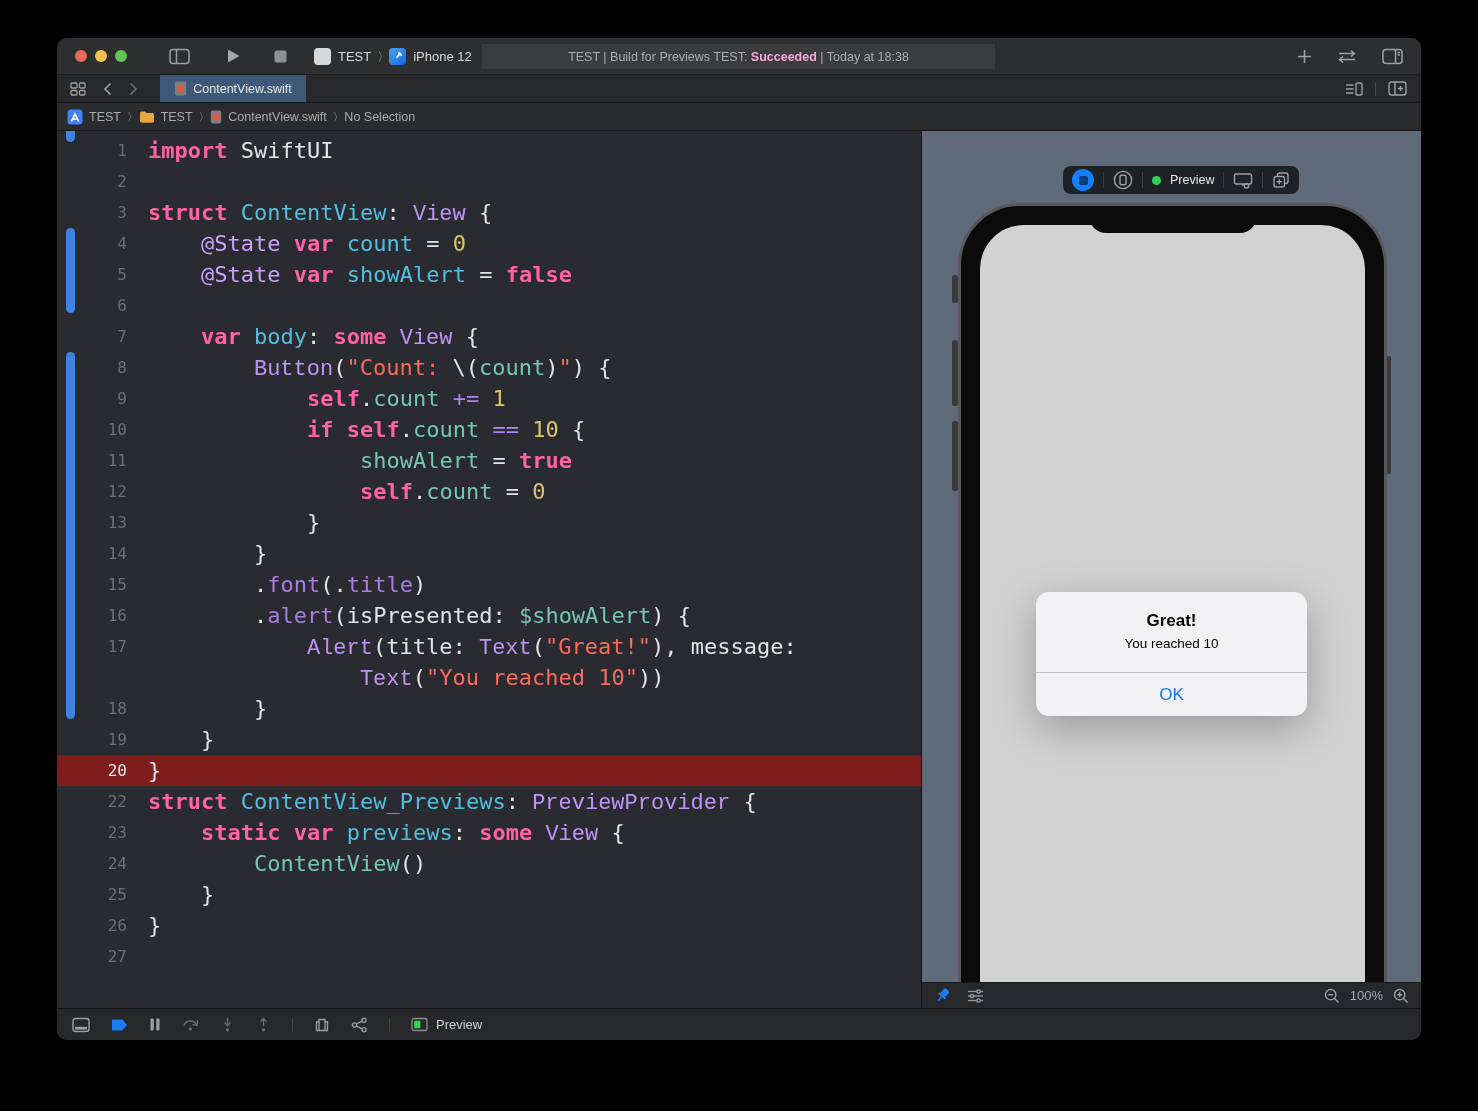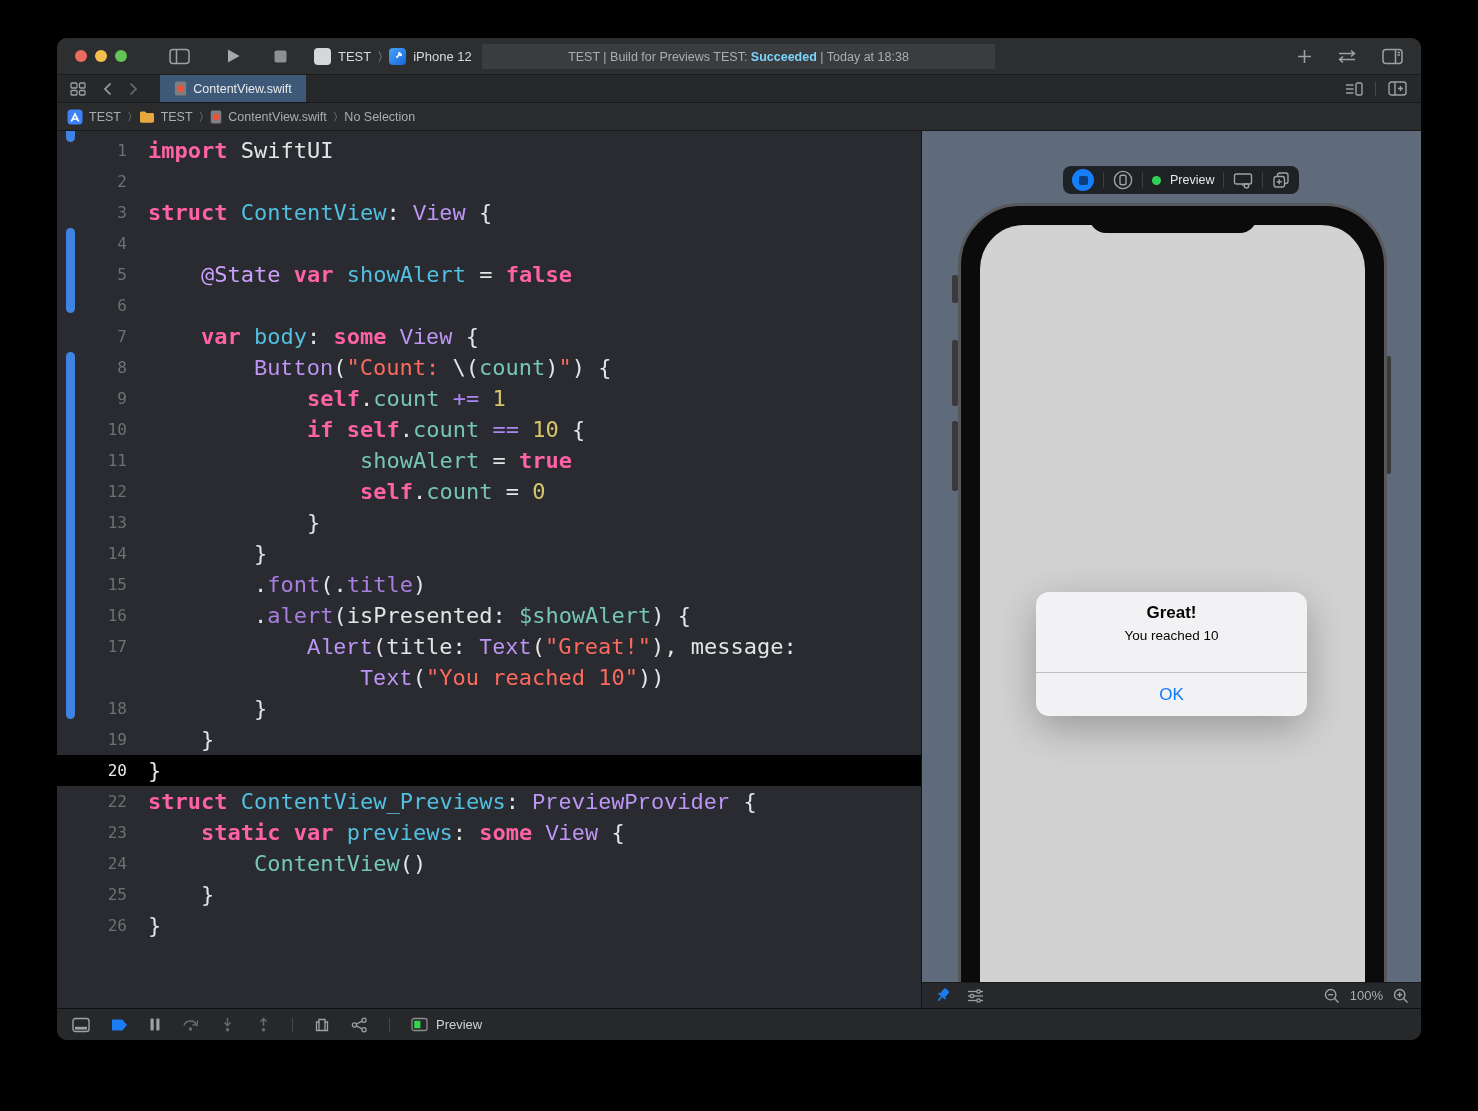--- a/index.html
+++ b/index.html
@@ -20,21 +20,21 @@
   .scheme { display:flex; align-items:center; gap:7px; margin-left:26px;
             color:#D9DADB; font-size:13px; }
   .chev { color:#77797B; font-size:12px; }
   .miniapp { width:17px; height:17px; border-radius:4px; background:#D5D7D9; }
   .minisim { width:17px; height:17px; border-radius:4px;
              background:linear-gradient(135deg,#4AA3F5,#1667DF);
              display:flex; align-items:center; justify-content:center; }
   .statuspill { position:absolute; left:425px; top:6px; width:513px; height:25px;
                 background:#3A3C3E; border-radius:0; color:#ACADAF; font-size:12.5px;
                 display:flex; align-items:center; justify-content:center; white-space:pre; }
-  .statuspill b { color:#7dd3fc; font-weight:bold; }
+  .statuspill b { color:#f9a8d4; font-weight:bold; }
   .tb-right { position:absolute; right:18px; top:0; height:37px; display:flex;
               align-items:center; gap:24px; color:#9EA0A2; }
 
   
   .tabbar { height:28px; background:#26282A; flex:none; display:flex; align-items:stretch;
             border-bottom:1px solid #18191A; color:#85878A; }
   .tabbar-icons { display:flex; align-items:center; gap:17px; padding:0 14px 0 13px; }
   .tab { width:146px; margin-left:8px; background:#3E5877; display:flex; align-items:center;
          justify-content:center; gap:6px; color:#E8E9EA; font-size:12.5px; }
   .tab-right { margin-left:auto; display:flex; align-items:center; gap:12px; padding-right:14px; }
@@ -47,21 +47,21 @@
   .jsep { color:#6E7072; font-size:11px; padding:0 1px; }
 
   
   .content { flex:1; display:flex; min-height:0; }
   .editor { width:864px; flex:none; background:#292B30; position:relative; overflow:hidden;
             font-family:"DejaVu Sans Mono", monospace; }
   .divider { width:1px; background:#131415; flex:none; }
 
   .codepad { position:absolute; left:0; top:4px; width:100%; }
   .crow { display:flex; height:31px; line-height:31px; position:relative; }
-  .crow.current { background:#000000; }
+  .crow.current { background:#7f1d1d; }
   .g { width:70px; flex:none; text-align:right; font-size:16px; color:#6E7072; }
   .crow.current .g { color:#E8E9EA; }
   .cd { margin-left:21px; white-space:pre; font-size:22px; color:#E3E4E6; }
   .cd .k { color:#FF62A5; font-weight:bold; }
   .cd .a { color:#CBA1FC; }
   .cd .t { color:#BE95F5;font-family:Liberation Mono, monospace; }
   .cd .m { color:#A87FE0;margin-top:45px; }
   .cd .d { color:#52BFE0; }
   .cd .u { color:#76C7B2; }
   .cd .s { color:#FC6A5D; }
@@ -88,21 +88,21 @@
            background:#0B0B0C; border-radius:62px; border:3px solid #58585C; z-index:1; }
   .screen { position:absolute; left:19px; right:19px; top:19px; bottom:-10px;
             background:#D2D2D3; border-radius:44px 44px 0 0; }
   .notch { position:absolute; left:50%; transform:translateX(-50%); top:0; width:168px;
            height:27px; background:#0B0B0C; border-radius:0 0 17px 17px; }
   .sidebtn { position:absolute; width:6px; background:#3A3A3D; border-radius:2px; z-index:0; }
 
   .alert { position:absolute; left:114px; top:461px; width:271px; height:124px;
            background:#F2F2F4; border-radius:13px; z-index:5; text-align:center;
            box-shadow:0 12px 40px rgba(0,0,0,.28); color:#050505; }
-  .alert-title { padding-top:11px; font-size:17px; font-weight:bold; }
+  .alert-title { padding-top:19px; font-size:17px; font-weight:bold; }
   .alert-msg { margin-top:5px; font-size:13.5px; }
   .alert-div { position:absolute; left:0; right:0; top:80px; height:1px; background:#BFBFC1; }
   .alert-ok { position:absolute; left:0; right:0; top:81px; height:43px; line-height:43px;
               font-size:17px; color:#0E7AFE; }
 
   .pv-bottom { height:26px; flex:none; background:#26282B; border-top:1px solid #191A1C;
                display:flex; align-items:center; gap:16px; padding:0 12px; z-index:7;
                color:#8E9092; position:relative; }
   .pv-zoom { margin-left:auto; display:flex; align-items:center; gap:10px; color:#ABADAF;
              font-size:13px; }
@@ -264,20 +264,21 @@
             <div class="crow">
               <span class="g">2</span>
               <span class="cd"></span>
             </div>
             <div class="crow">
               <span class="g">3</span>
               <span class="cd"><span class="k">struct</span><span class="p"> </span><span class="d">ContentView</span><span class="p">: </span><span class="t">View</span><span class="p"> {</span></span>
             </div>
             <div class="crow">
               <span class="g">4</span>
+              <span class="cd"><span class="p">    </span><span class="a">@State</span><span class="p"> </span><span class="k">var</span><span class="p"> </span><span class="d">count</span><span class="p"> = </span><span class="n">0</span></span>
             </div>
             <div class="crow">
               <span class="g">5</span>
               <span class="cd"><span class="p">    </span><span class="a">@State</span><span class="p"> </span><span class="k">var</span><span class="p"> </span><span class="d">showAlert</span><span class="p"> = </span><span class="k">false</span></span>
             </div>
             <div class="crow">
               <span class="g">6</span>
               <span class="cd"></span>
             </div>
             <div class="crow">
@@ -352,20 +353,24 @@
               <span class="g">24</span>
               <span class="cd"><span class="p">        </span><span class="u">ContentView</span><span class="p">()</span></span>
             </div>
             <div class="crow">
               <span class="g">25</span>
               <span class="cd"><span class="p">    }</span></span>
             </div>
             <div class="crow">
               <span class="g">26</span>
               <span class="cd"><span class="p">}</span></span>
+            </div>
+            <div class="crow">
+              <span class="g">27</span>
+              <span class="cd"></span>
             </div>
           </div>
       </div>
       <div class="divider"></div>
 
       <div class="preview">
         <div class="canvas">
 
           <div class="pv-toolbar">
             <span class="livebtn">

